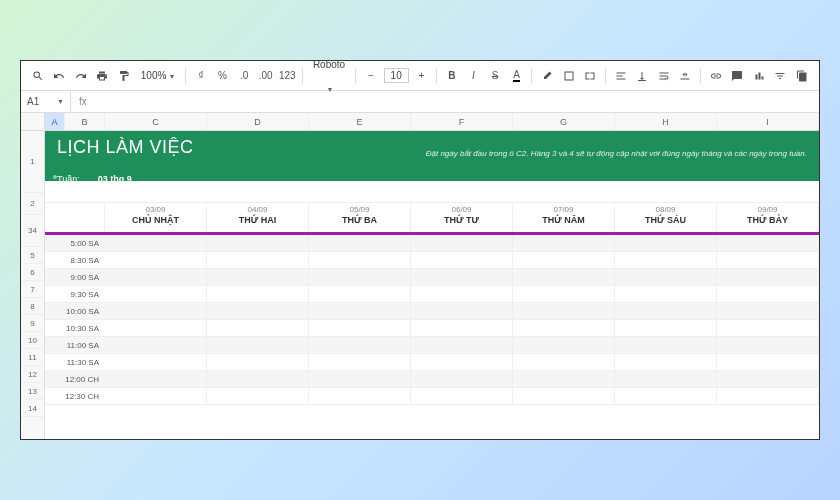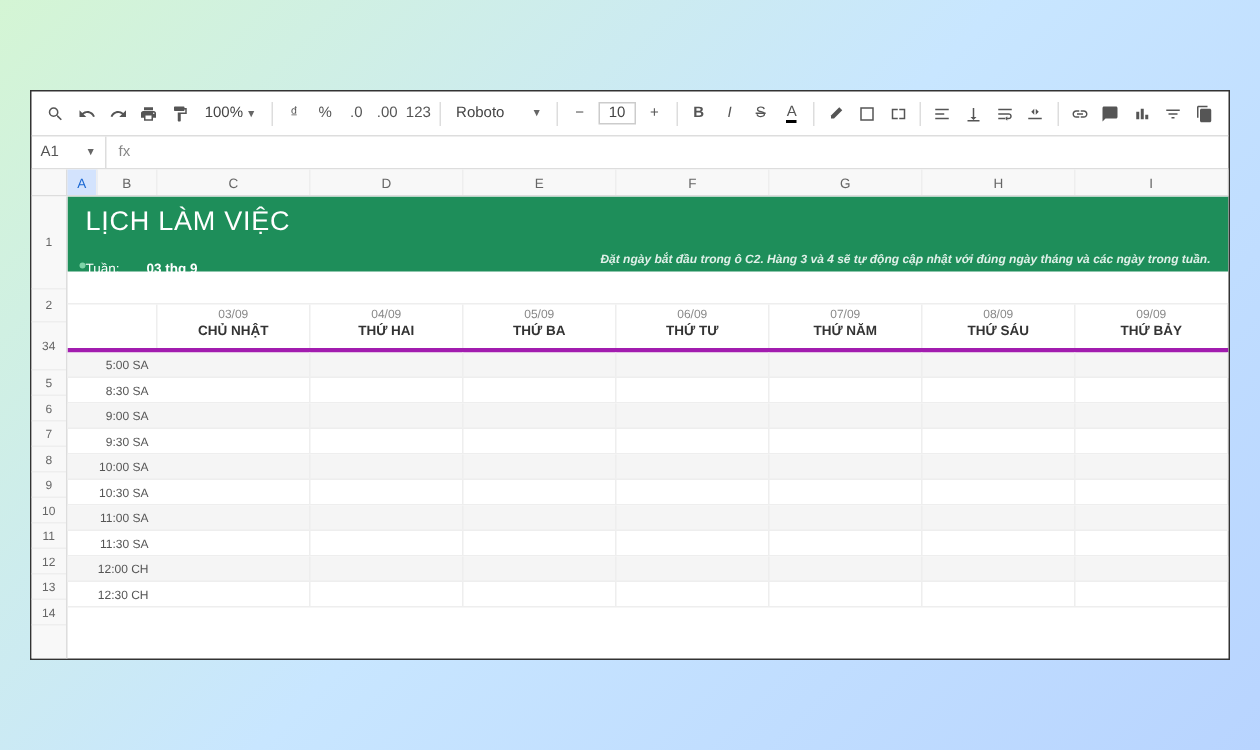--- a/index.html
+++ b/index.html
@@ -36,21 +36,21 @@
     height: 20px;
     display: flex;
     align-items: center;
     justify-content: center;
     cursor: pointer;
     color: #555;
     border-radius: 3px;
   }
   .toolbar .sep { width: 1px; height: 16px; background: #ddd; margin: 0 2px; }
   .toolbar .zoom { font-size: 10px; padding: 0 4px; }
-  .toolbar .font-box { font-size: 10px; padding: 0 4px; display:flex; align-items:center; gap:16px;}
+  .toolbar .font-box { font-size: 10px; padding: 0 4px; display:flex; align-items:center; gap:16px;flex-direction:column;}
   .toolbar .size-box { border:1px solid #ccc; padding:1px 6px; font-size:10px; }
   .name-fx {
     display:flex;
     align-items:center;
     border-bottom:1px solid #ddd;
     height:22px;
     font-size:10px;
     color:#555;
   }
   .name-box{ width:50px; padding:0 6px; border-right:1px solid #ddd; height:100%; display:flex; align-items:center;}
@@ -75,21 +75,21 @@
   .content{flex:1; overflow:hidden;}
   .banner{
     background:#1e8e5a;
     color:#fff;
     height:50px;
     padding:6px 12px;
     position:relative;
   }
   .banner-title{font-size:18px; font-weight:400; letter-spacing:0.5px;}
   .banner-sub{display:flex; align-items:center; gap:18px; font-size:9px; margin-top:16px;}
-  .banner-note{position:absolute; right:12px; bottom:4px; font-size:8px; font-style:italic; color:#e0f0e8;font-weight:bold;}
+  .banner-note{position:absolute; right:12px; bottom:23px; font-size:8px; font-style:italic; color:#e0f0e8;}
   .indicator{width:4px;height:4px;background:#7fd4a8;border-radius:50%;position:absolute;top:44px;left:8px;}
   .gap-row{height:22px; border-bottom:1px solid #eee;}
   .days-row{display:flex; height:32px; border-bottom:3px solid #a21caf;}
   .time-col{width:60px; border-right:1px solid #eee;}
   .day-col{flex:1; text-align:center; border-right:1px solid #eee; padding-top:2px;}
   .day-date{font-size:8px; color:#888;}
   .day-name{font-size:9px; font-weight:bold; color:#333; margin-top:1px;}
   .time-rows{}
   .time-row{display:flex; height:17px; border-bottom:1px solid #eee;}
   .time-row:nth-child(odd){background:#f5f5f5;}

